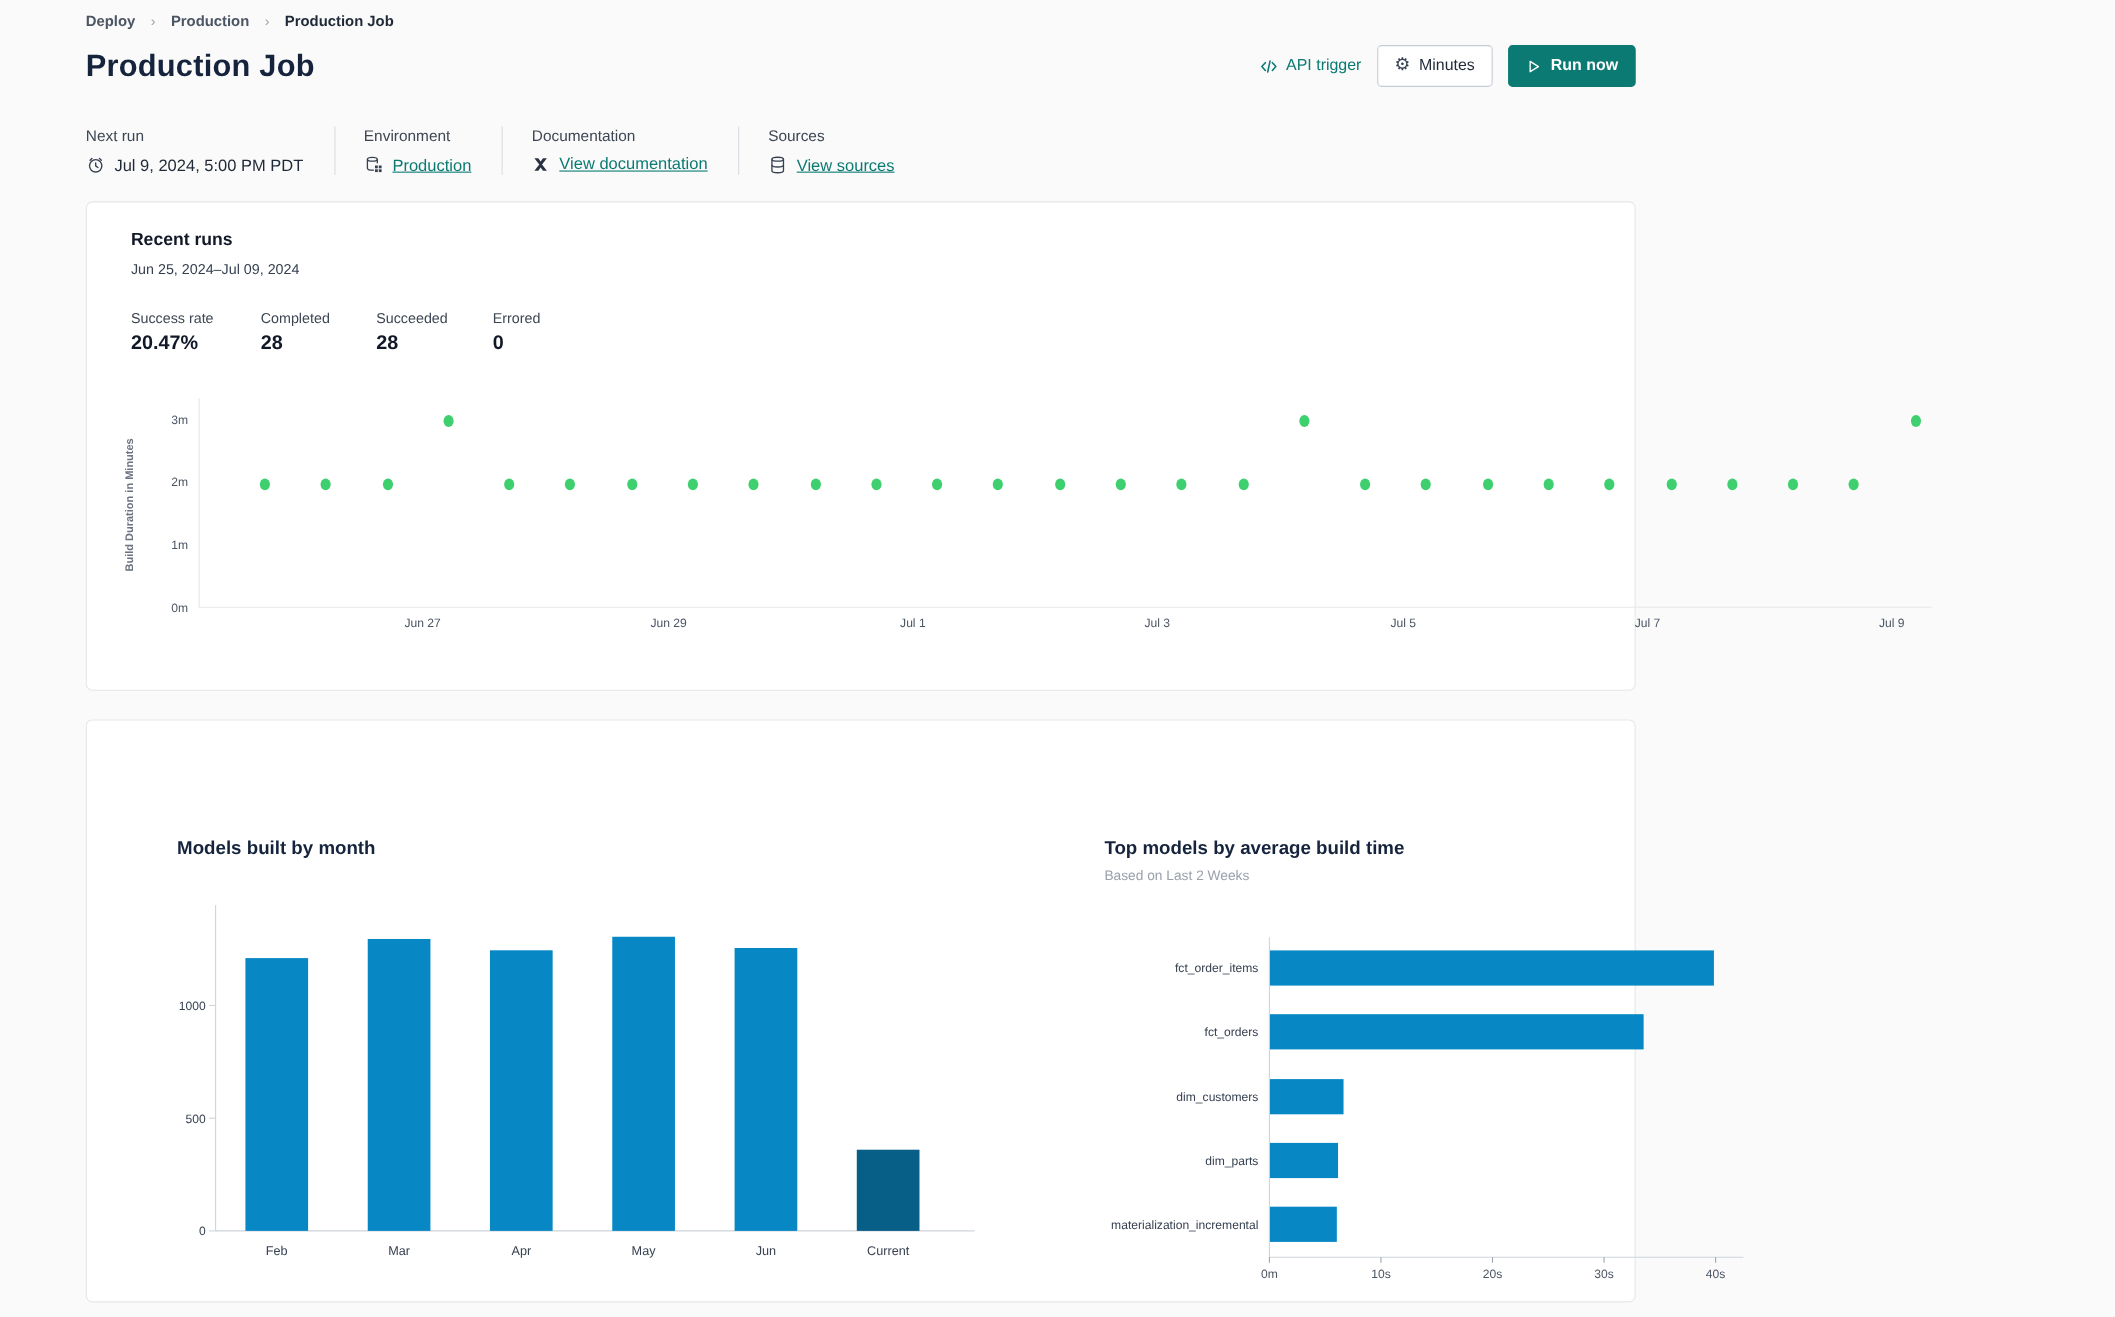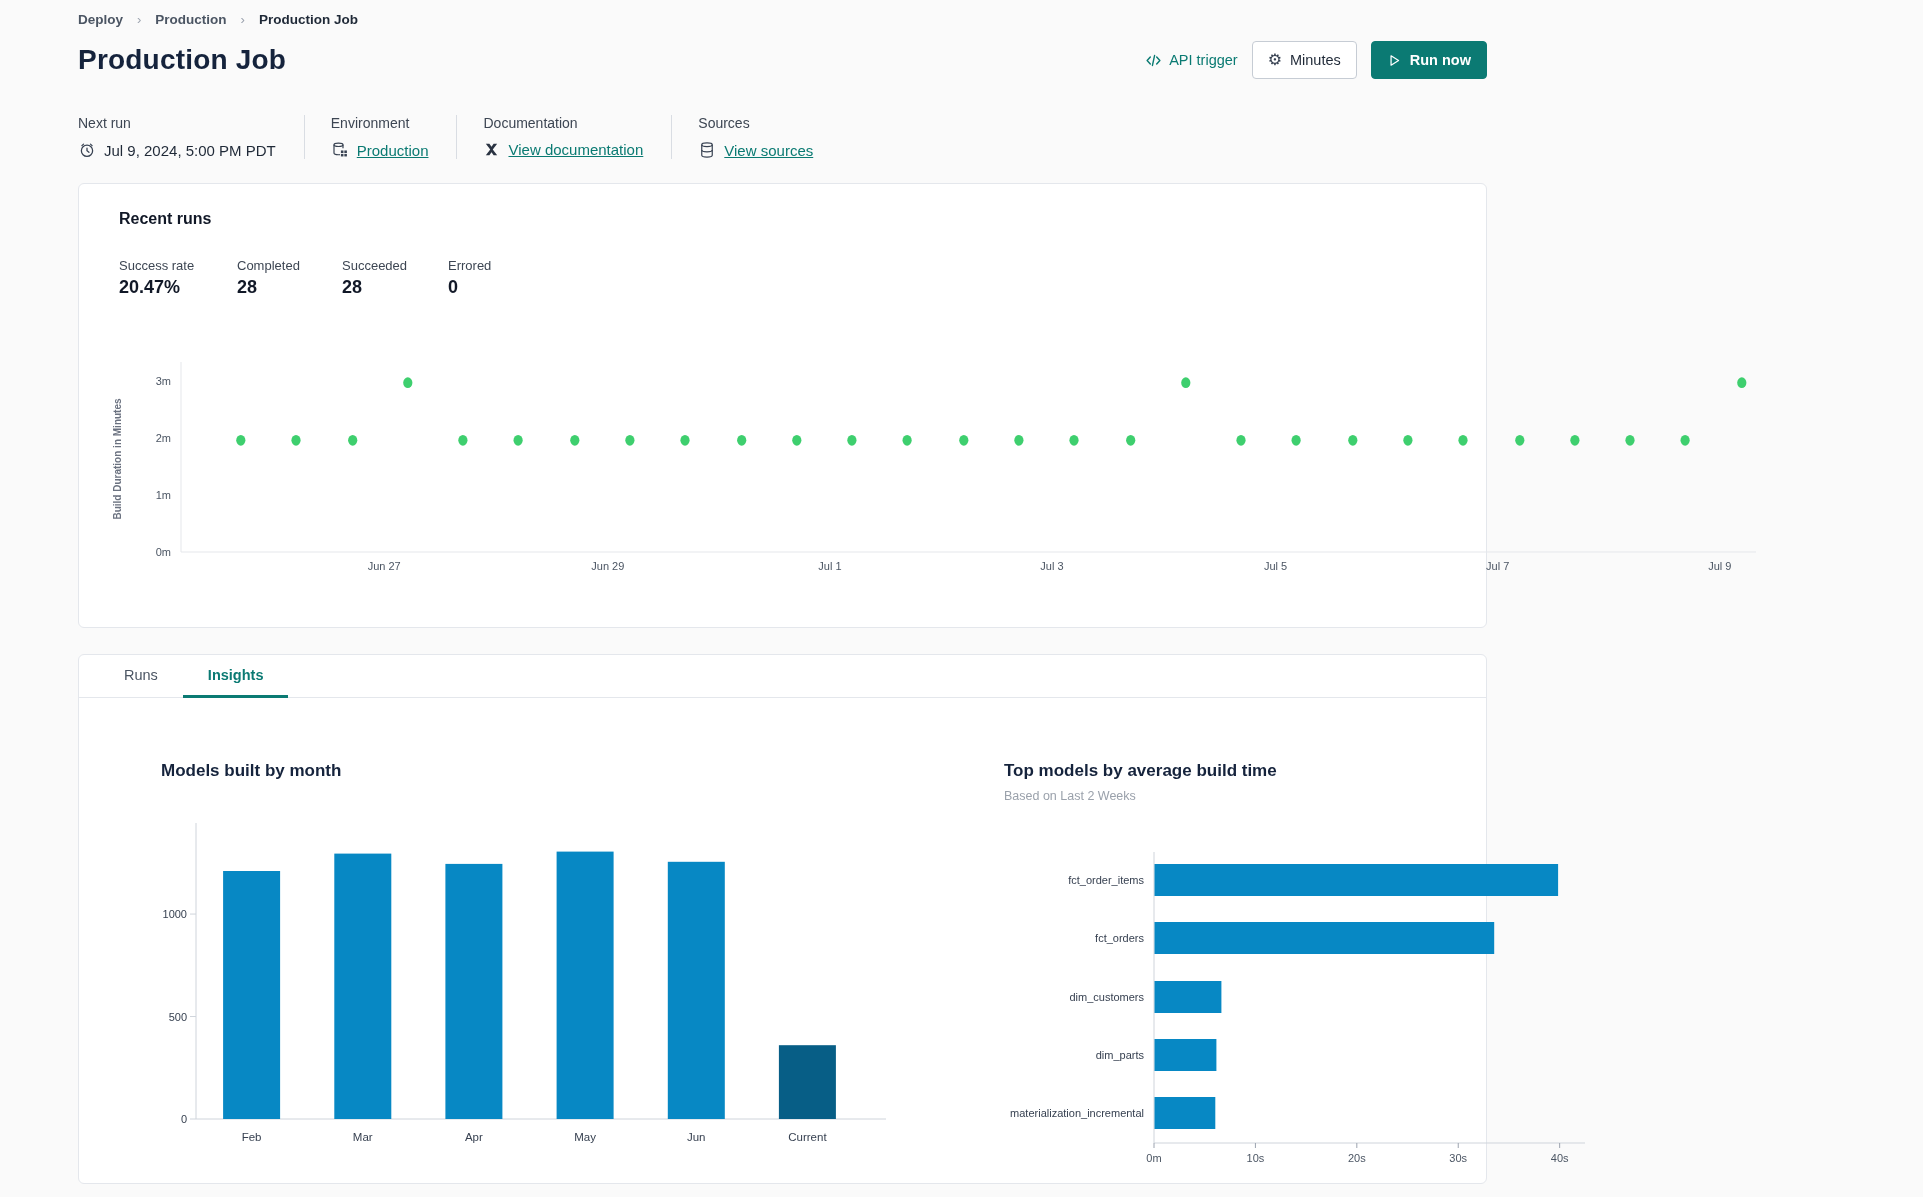--- a/index.html
+++ b/index.html
@@ -157,20 +157,21 @@
             </svg>
           </span>
           <a>View sources</a>
         </div>
       </div>
     </div>
   </div>
 
   <div class="card recent-card">
     <div class="card-title">Recent runs</div>
+    <div class="date-range">Jun 25, 2024–Jul 09, 2024</div>
     <div class="stats-row">
       <div class="stat stat-0">
         <div class="stat-label">Success rate</div>
         <div class="stat-value">20.47%</div>
       </div>
       <div class="stat stat-1">
         <div class="stat-label">Completed</div>
         <div class="stat-value">28</div>
       </div>
       <div class="stat stat-2">
@@ -224,24 +225,20 @@
           <ellipse cx="1422.8" cy="84.3" rx="4.6" ry="5.4" fill="#3ecf6e"></ellipse>
           <ellipse cx="1477.9" cy="84.3" rx="4.6" ry="5.4" fill="#3ecf6e"></ellipse>
           <ellipse cx="1533.0" cy="84.3" rx="4.6" ry="5.4" fill="#3ecf6e"></ellipse>
           <ellipse cx="1588.1" cy="84.3" rx="4.6" ry="5.4" fill="#3ecf6e"></ellipse>
           <ellipse cx="1644.8" cy="26.7" rx="4.6" ry="5.4" fill="#3ecf6e"></ellipse>
         </svg>
     </div>
   </div>
 
   <div class="card tabs-card">
-    <div class="tab-bar">
-      <div class="tab">Runs</div>
-      <div class="tab active">Insights</div>
-    </div>
 
     <div class="chart-block-title" style="left:82px; top:106px;">Models built by month</div>
 
     <div class="chart-block-title" style="left:925px; top:106px;">Top models by average build time</div>
     <div class="chart-subtitle" style="left:925px; top:134px;">Based on Last 2 Weeks</div>
 
     <div class="bar-wrap">
       <svg id="bar-svg" width="780" height="360">
           <line x1="35" y1="12" x2="35" y2="308" stroke="#cfd4db" stroke-width="1"></line>
           <line x1="35" y1="308" x2="725" y2="308" stroke="#cfd4db" stroke-width="1"></line>

